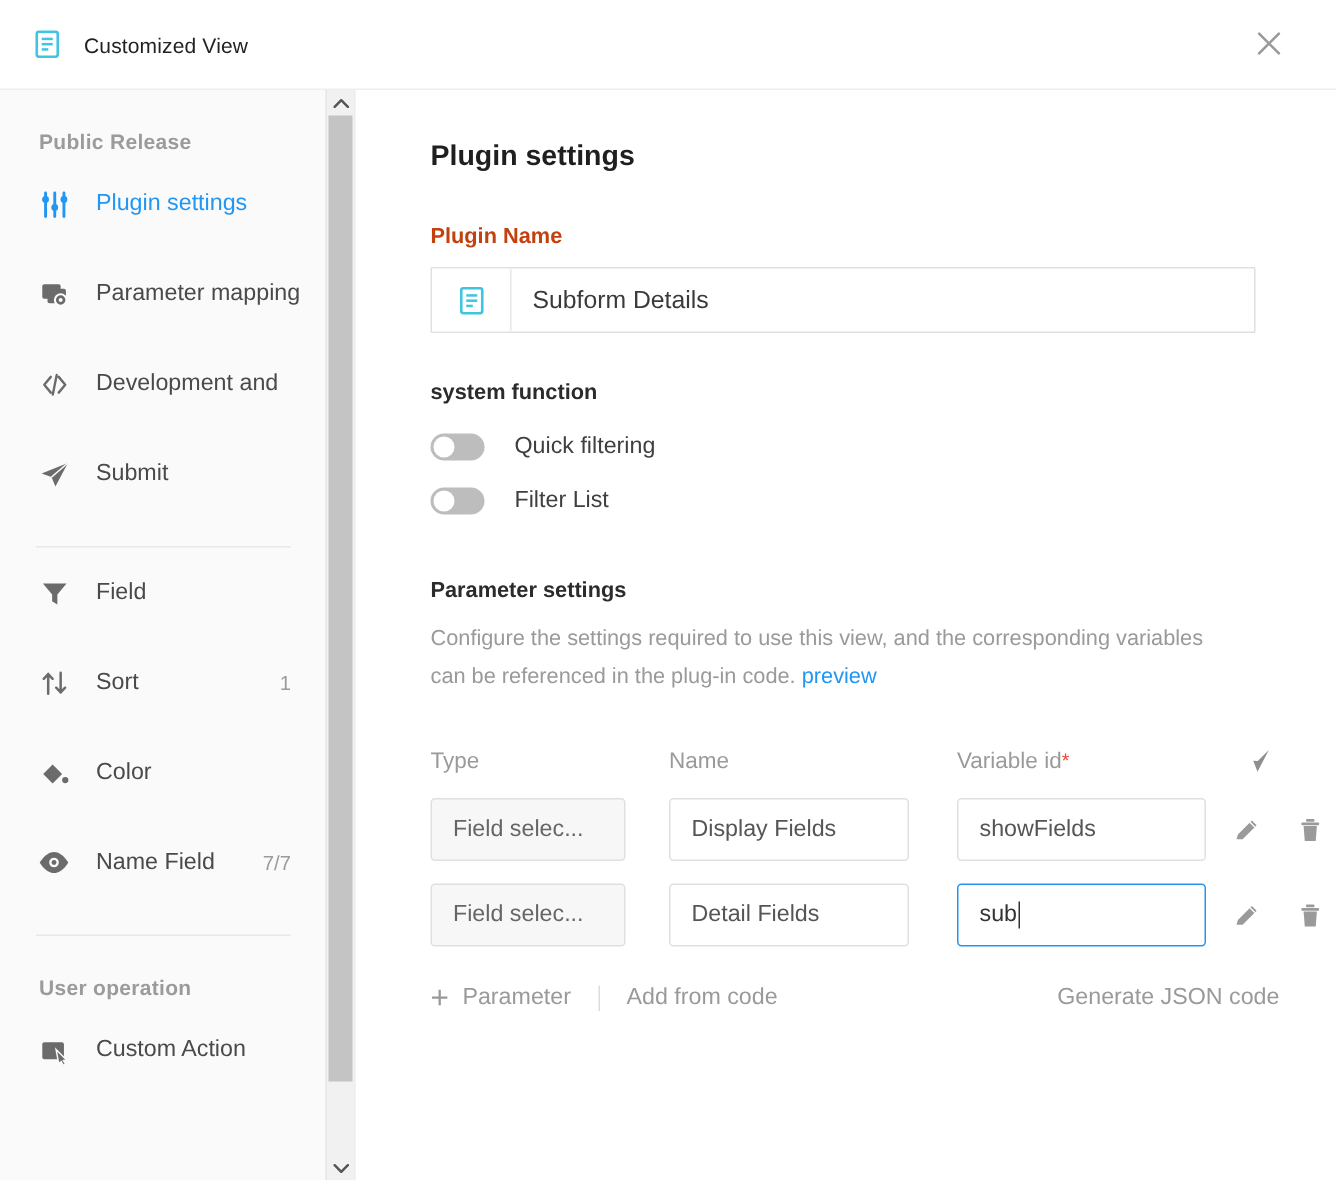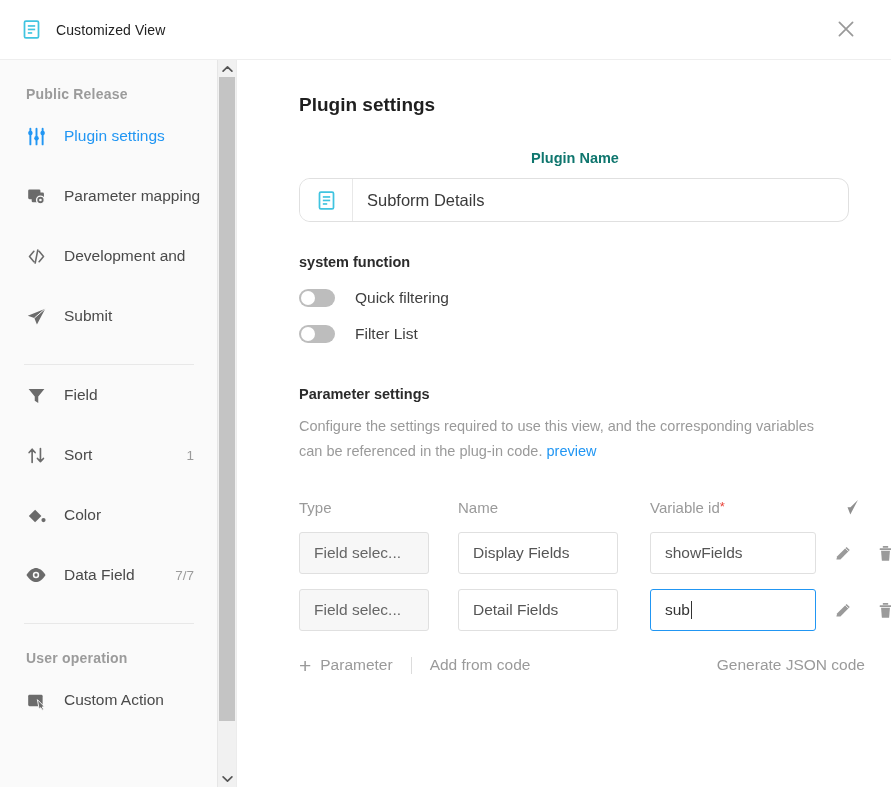--- a/index.html
+++ b/index.html
@@ -62,21 +62,20 @@
     cursor: pointer;
   }
   .close-btn svg { display:block; }
 
   
   .body-row {
     flex: 1;
     display: flex;
     min-height: 0;
     position: relative;
-    gap: 12px;
   }
 
   
   .sidebar-wrap {
     width: 236px;
     min-width: 236px;
     position: relative;
     background: #fafafa;
     border-right: 1px solid #ececec;
     overflow: hidden;
@@ -181,29 +180,28 @@
   }
   .panel-title {
     font-size: 19px;
     font-weight: bold;
     color: #1f1f1f;
     margin: 0 0 34px 0;
   }
   .field-label {
     font-size: 14.5px;
     font-weight: bold;
-    color: #0f766e;
+    color: #c2410c;
     margin-bottom: 12px;
-    text-align: center;
   }
   .name-input-row {
     display: flex;
     height: 42px;
     border: 1px solid #e0e0e0;
-    border-radius: 11px;
+    border-radius: 1px;
     overflow: hidden;
     width: 548px;
     background: #fff;
     margin-bottom: 32px;
   }
   .name-input-icon {
     width: 52px;
     min-width: 52px;
     display: flex;
     align-items: center;
@@ -479,21 +477,21 @@
         </div>
 
         <div class="sb-item">
           <span class="sb-icon">
             <svg width="22" height="22" viewBox="0 0 24 24">
               <path d="M1.6 12 C5 6.4 9 4.3 12 4.3 C15 4.3 19 6.4 22.4 12 C19 17.6 15 19.7 12 19.7 C9 19.7 5 17.6 1.6 12 Z" fill="#6b6b6b"></path>
               <circle cx="12" cy="12" r="3.5" fill="#fafafa"></circle>
               <circle cx="12" cy="12" r="1.8" fill="#6b6b6b"></circle>
             </svg>
           </span>
-          <span class="sb-label">Data Field</span>
+          <span class="sb-label">Name Field</span>
           <span class="sb-badge">7/7</span>
         </div>
 
         <div class="sb-divider"></div>
 
         <div class="sb-group-title">User operation</div>
 
         <div class="sb-item">
           <span class="sb-icon">
             <svg width="21" height="21" viewBox="0 0 24 24">

